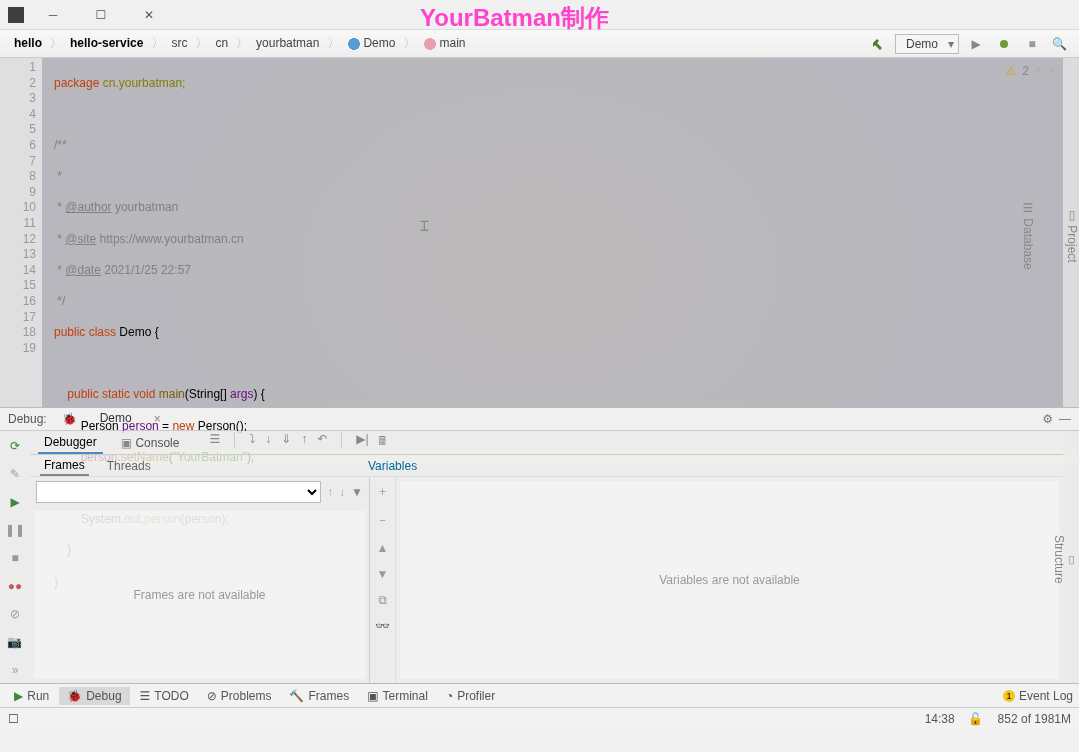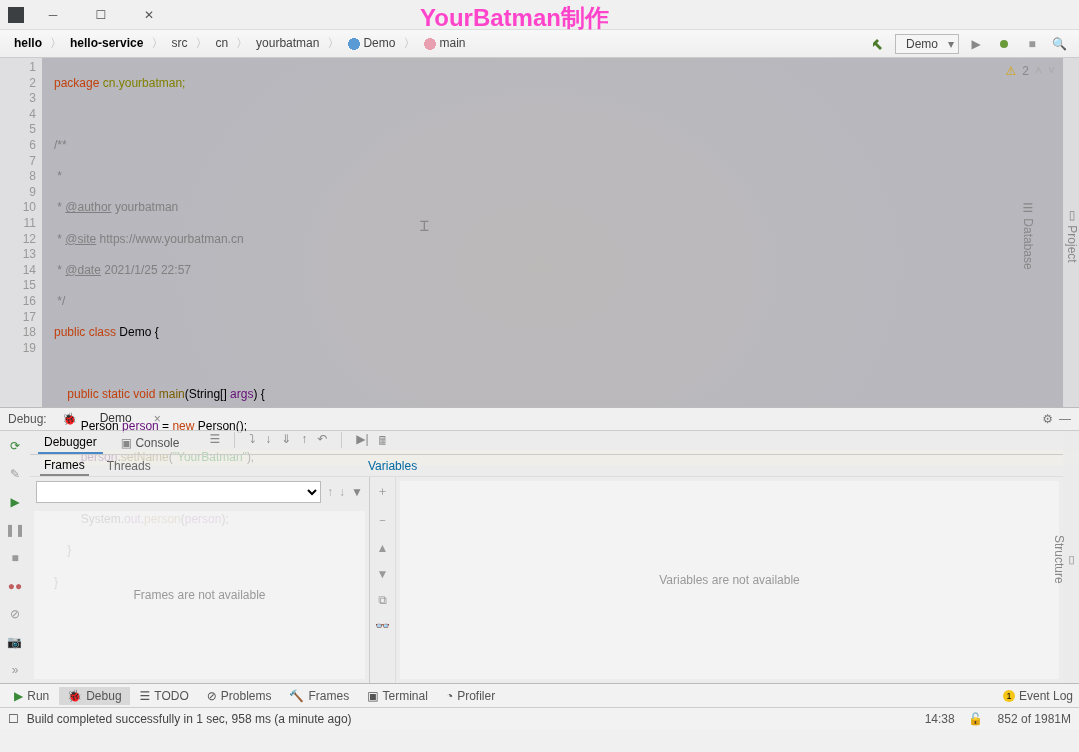--- a/index.html
+++ b/index.html
@@ -295,19 +295,18 @@
       <span>Profiler</span>
     </div>
   <div class="event-log">
     <span class="event-badge">1</span>
     <span>Event Log</span>
   </div>
 </div>
 
 <div class="status">
   <span>☐</span>
-  <span>Build completed successfully in 1 sec, 958 ms (a minute ago)</span>
   <div class="r">
     <span>14:38</span>
     <span class="lock">🔓</span>
     <span>852 of 1981M</span>
   </div>
 </div>
 
 </body></html>

